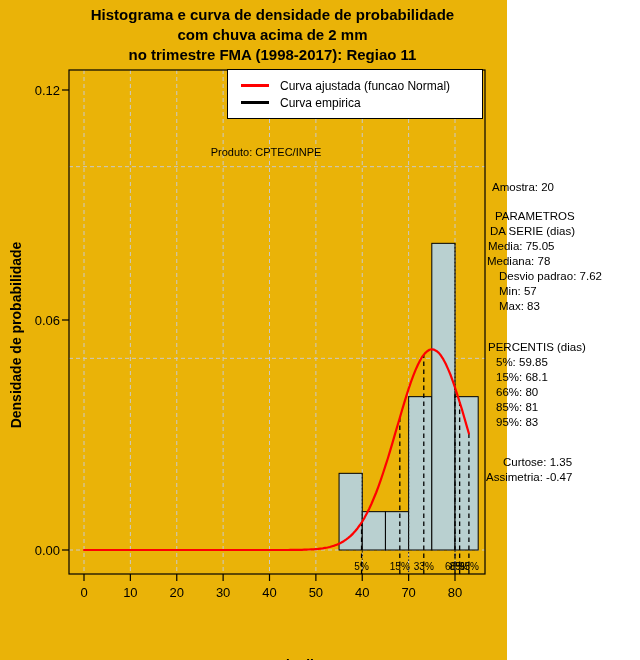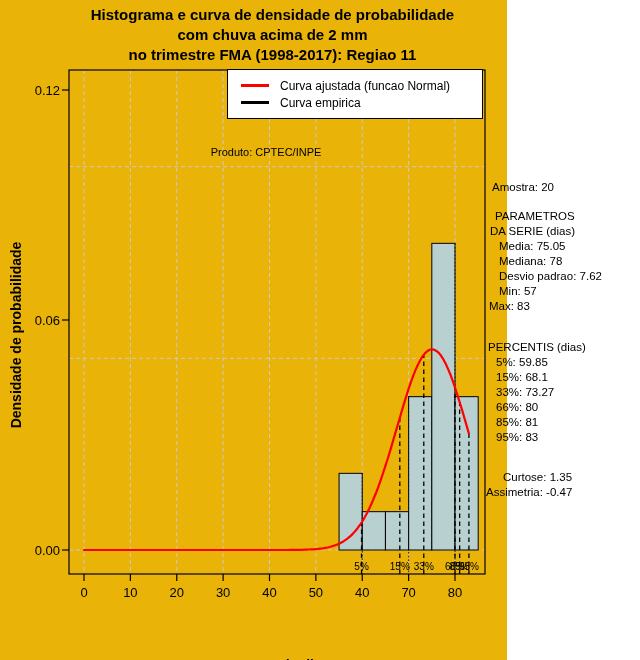--- a/index.html
+++ b/index.html
@@ -133,30 +133,29 @@
     </div>
 
   <div id="x-axis-title" class="abs">Numero de dias</div>
   <div id="y-axis-title" class="abs">Densidade de probabilidade</div>
 
   <div id="stats-panel" class="abs">
     <div class="stats-line" style="padding-left:6px">Amostra: 20</div>
     <div class="sp14"></div>
     <div class="stats-line" style="padding-left:9px">PARAMETROS</div>
     <div class="stats-line" style="padding-left:4px">DA SERIE (dias)</div>
-    <div class="stats-line" style="padding-left:13px">Media: 75.05</div>
-    <div class="stats-line" style="padding-left:13px">Mediana: 78</div>
+    <div class="stats-line" style="padding-left:2px">Media: 75.05</div>
+    <div class="stats-line" style="padding-left:1px">Mediana: 78</div>
     <div class="stats-line" style="padding-left:13px">Desvio padrao: 7.62</div>
     <div class="stats-line" style="padding-left:13px">Min: 57</div>
-    <div class="stats-line" style="padding-left:3px">Max: 83</div>
+    <div class="stats-line" style="padding-left:13px">Max: 83</div>
     <div class="sp26"></div>
     <div class="stats-line" style="padding-left:2px">PERCENTIS (dias)</div>
     <div class="stats-line" style="padding-left:10px">5%: 59.85</div>
     <div class="stats-line" style="padding-left:10px">15%: 68.1</div>
-    <div class="stats-line" style="padding-left:10px">33%: 73.27</div>
     <div class="stats-line" style="padding-left:10px">66%: 80</div>
     <div class="stats-line" style="padding-left:10px">85%: 81</div>
     <div class="stats-line" style="padding-left:10px">95%: 83</div>
     <div class="sp25"></div>
     <div class="stats-line" style="padding-left:17px">Curtose: 1.35</div>
     <div class="stats-line" style="padding-left:0px">Assimetria: -0.47</div>
   </div>
 
 </div>
 

